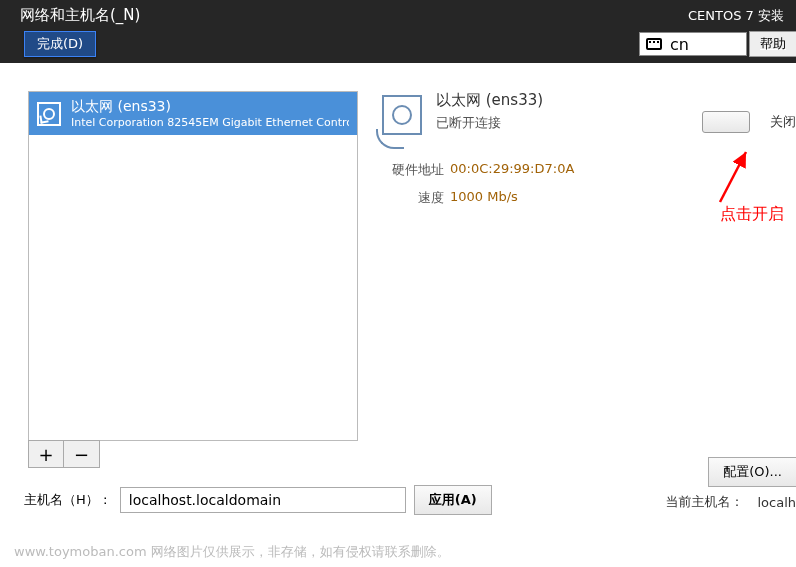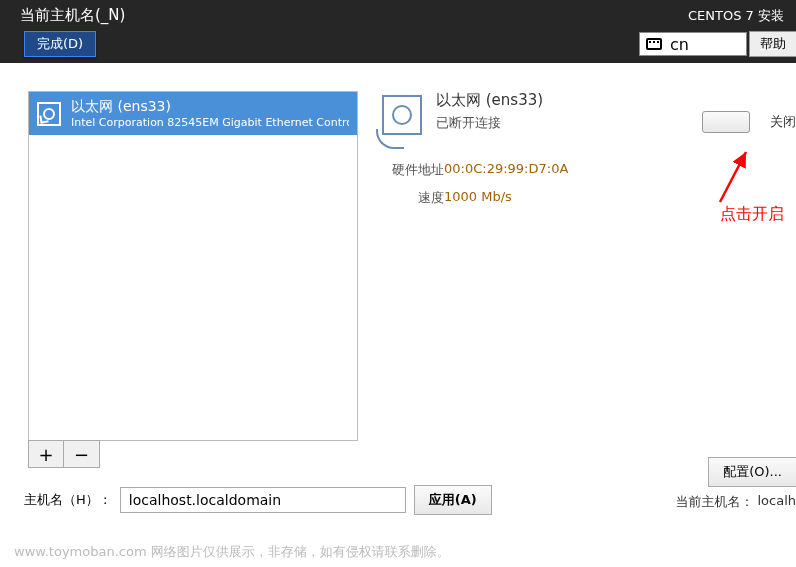--- a/index.html
+++ b/index.html
@@ -35,44 +35,44 @@
     .right-panel { position: relative; flex: 1; }
     .detail-header { display: flex; align-items: flex-start; gap: 14px; }
     .big-net-icon { width: 40px; height: 40px; border: 2px solid #6b8db3; display: flex; align-items: center; justify-content: center; position: relative; margin-top: 4px; }
     .big-net-icon-inner { width: 20px; height: 20px; border: 2px solid #6b8db3; border-radius: 50%; }
     .cable { position: absolute; width: 28px; height: 20px; border-bottom: 2px solid #6b8db3; border-left: 2px solid #6b8db3; border-bottom-left-radius: 18px; bottom: -16px; left: -8px; }
     .detail-title { font-size: 15px; color: #333; }
     .detail-status { font-size: 13px; color: #555; margin-top: 4px; }
     
     .detail-grid { margin-top: 26px; margin-left: 0; }
     .detail-row { display: flex; font-size: 13px; color: #555; margin-bottom: 10px; }
-    .detail-label { width: 62px; text-align: right; }
+    .detail-label { width: 62px; text-align: right; margin-right: 6px; }
     .detail-val { color: #a16207; }
     
     .toggle-area { position: absolute; right: 0; top: 20px; display: flex; align-items: center; }
     .toggle-btn { width: 48px; height: 22px; background: linear-gradient(#fafafa, #e8e8e8); border: 1px solid #999; border-radius: 3px; cursor: pointer; }
     .toggle-label { font-size: 13px; color: #333; margin-left: 20px; }
     
     .annotation-text { position: absolute; right: 12px; top: 113px; color: #ff0000; font-size: 16px; font-weight: normal; }
     .annotation-arrow { position: absolute; right: 42px; top: 55px; }
     
     .config-btn { position: absolute; right: 0; bottom: 80px; padding: 5px 14px; border: 1px solid #aaa; background: linear-gradient(#fafafa, #e8e8e8); font-size: 13px; cursor: pointer; border-right: none; border-top-right-radius: 0; border-bottom-right-radius: 0; }
     
     .hostname-row { position: absolute; left: 24px; bottom: 52px; display: flex; align-items: center; gap: 8px; font-size: 13px; }
     .hostname-input { width: 286px; padding: 4px 8px; border: 1px solid #aaa; font-size: 14px; }
     .apply-btn { padding: 5px 14px; border: 1px solid #aaa; background: linear-gradient(#fafafa, #e8e8e8); font-size: 13px; cursor: pointer; font-weight: bold; }
-    .current-host { position: absolute; right: 0; bottom: 56px; font-size: 13px; color: #333; display: flex; align-items: flex-start; gap: 4px; }
+    .current-host { position: absolute; right: 0; bottom: 56px; font-size: 13px; color: #333; display: flex; align-items: center; gap: 14px; }
     
     .watermark { position: absolute; left: 14px; bottom: 6px; font-size: 13px; color: #bbb; }
   </style>
 </head>
 <body>
 
 <div class="header">
-  <div class="header-title">当前主机名(_N)</div>
+  <div class="header-title">网络和主机名(_N)</div>
   <button class="done-btn">完成(D)</button>
   <div class="header-right">
     <span class="install-label">CENTOS 7 安装</span>
     <div class="lang-row">
       <div class="lang-box">
         <span class="kbd-icon"></span>
         <span>cn</span>
       </div>
       <button class="help-btn">帮助</button>
     </div>

